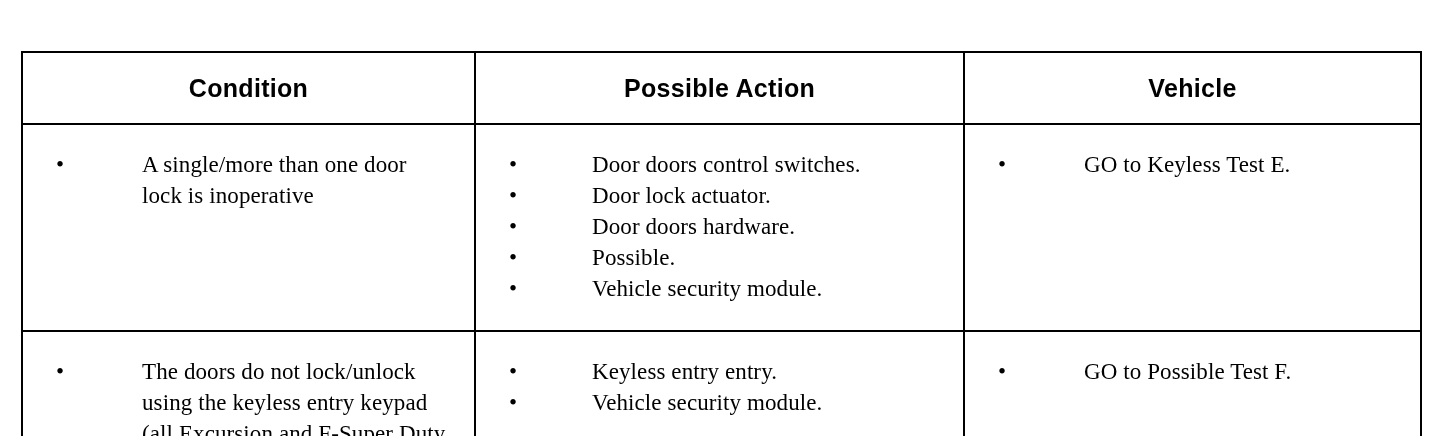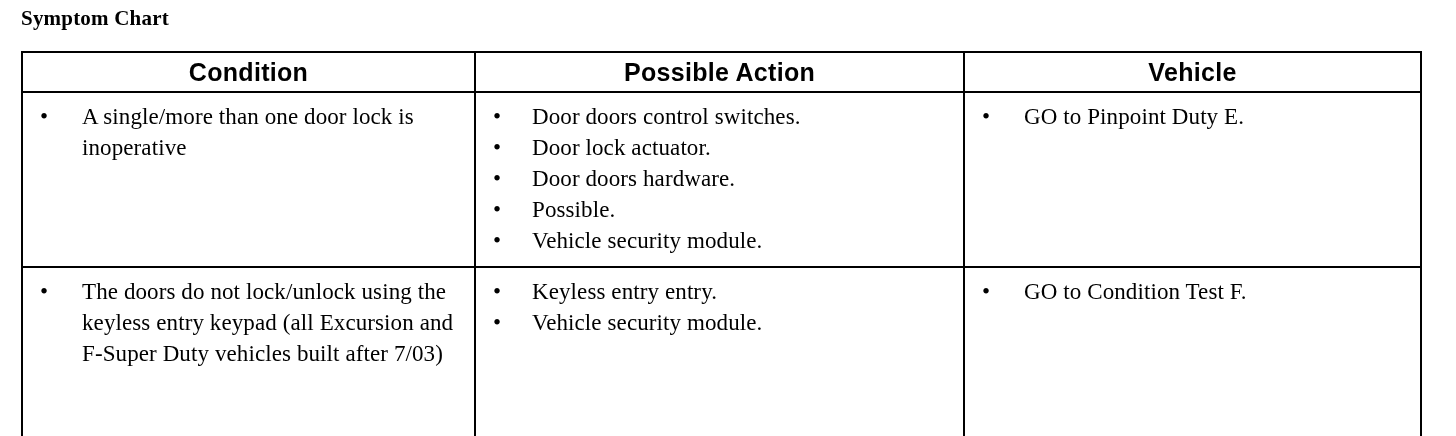--- a/index.html
+++ b/index.html
@@ -39,21 +39,21 @@
     border-collapse: collapse;
     table-layout: fixed;
   }
   .symptom-table col.c-condition { width: 453px; }
   .symptom-table col.c-sources   { width: 489px; }
   .symptom-table col.c-action    { width: 457px; }
 
   .symptom-table th,
   .symptom-table td {
     border: 2px solid #000000;
-    padding: 0;
+    padding: 16px;
     vertical-align: top;
     background: #ffffff;
   }
   .symptom-table thead th {
     height: 38px;
     text-align: center;
     vertical-align: middle;
     font-family: "Liberation Sans", "DejaVu Sans", sans-serif;
     font-weight: bold;
     font-size: 25px;
@@ -79,33 +79,33 @@
     position: absolute;
     left: 11px;
     top: 0;
     width: 14px;
     font-size: 23px;
     line-height: 31px;
     text-align: left;
   }
   .bullet-text {
     display: block;
+    margin-left: 44px;
   }
   .row-condition .bullet-list > li { padding-left: 53px; }
   .row-sources   .bullet-list > li { padding-left: 50px; }
   .row-action    .bullet-list > li { padding-left: 53px; }
   .cell-body-1 { min-height: 148px; }
   .cell-body-2 { min-height: 153px; }
 </style>
 </head>
 <body>
 
 <div class="page">
 
-  <div class="doc-title">Symptom Chart</div>
 
   <table class="symptom-table">
     <colgroup>
       <col class="c-condition">
       <col class="c-sources">
       <col class="c-action">
     </colgroup>
     <thead>
       <tr>
         <th>Condition</th>
@@ -150,21 +150,21 @@
                 <span class="bullet-text">Vehicle security module.</span>
               </li>
             </ul>
           </div>
         </td>
         <td>
           <div class="cell-inner cell-body-1 row-action">
             <ul class="bullet-list">
               <li>
                 <span class="bullet-dot">•</span>
-                <span class="bullet-text">GO to Pinpoint Duty E.</span>
+                <span class="bullet-text">GO to Keyless Test E.</span>
               </li>
             </ul>
           </div>
         </td>
       </tr>
 
       <tr>
         <td>
           <div class="cell-inner cell-body-2 row-condition">
             <ul class="bullet-list">
@@ -187,21 +187,21 @@
                 <span class="bullet-text">Vehicle security module.</span>
               </li>
             </ul>
           </div>
         </td>
         <td>
           <div class="cell-inner cell-body-2 row-action">
             <ul class="bullet-list">
               <li>
                 <span class="bullet-dot">•</span>
-                <span class="bullet-text">GO to Condition Test F.</span>
+                <span class="bullet-text">GO to Possible Test F.</span>
               </li>
             </ul>
           </div>
         </td>
       </tr>
 
     </tbody>
   </table>
 </div>
 

